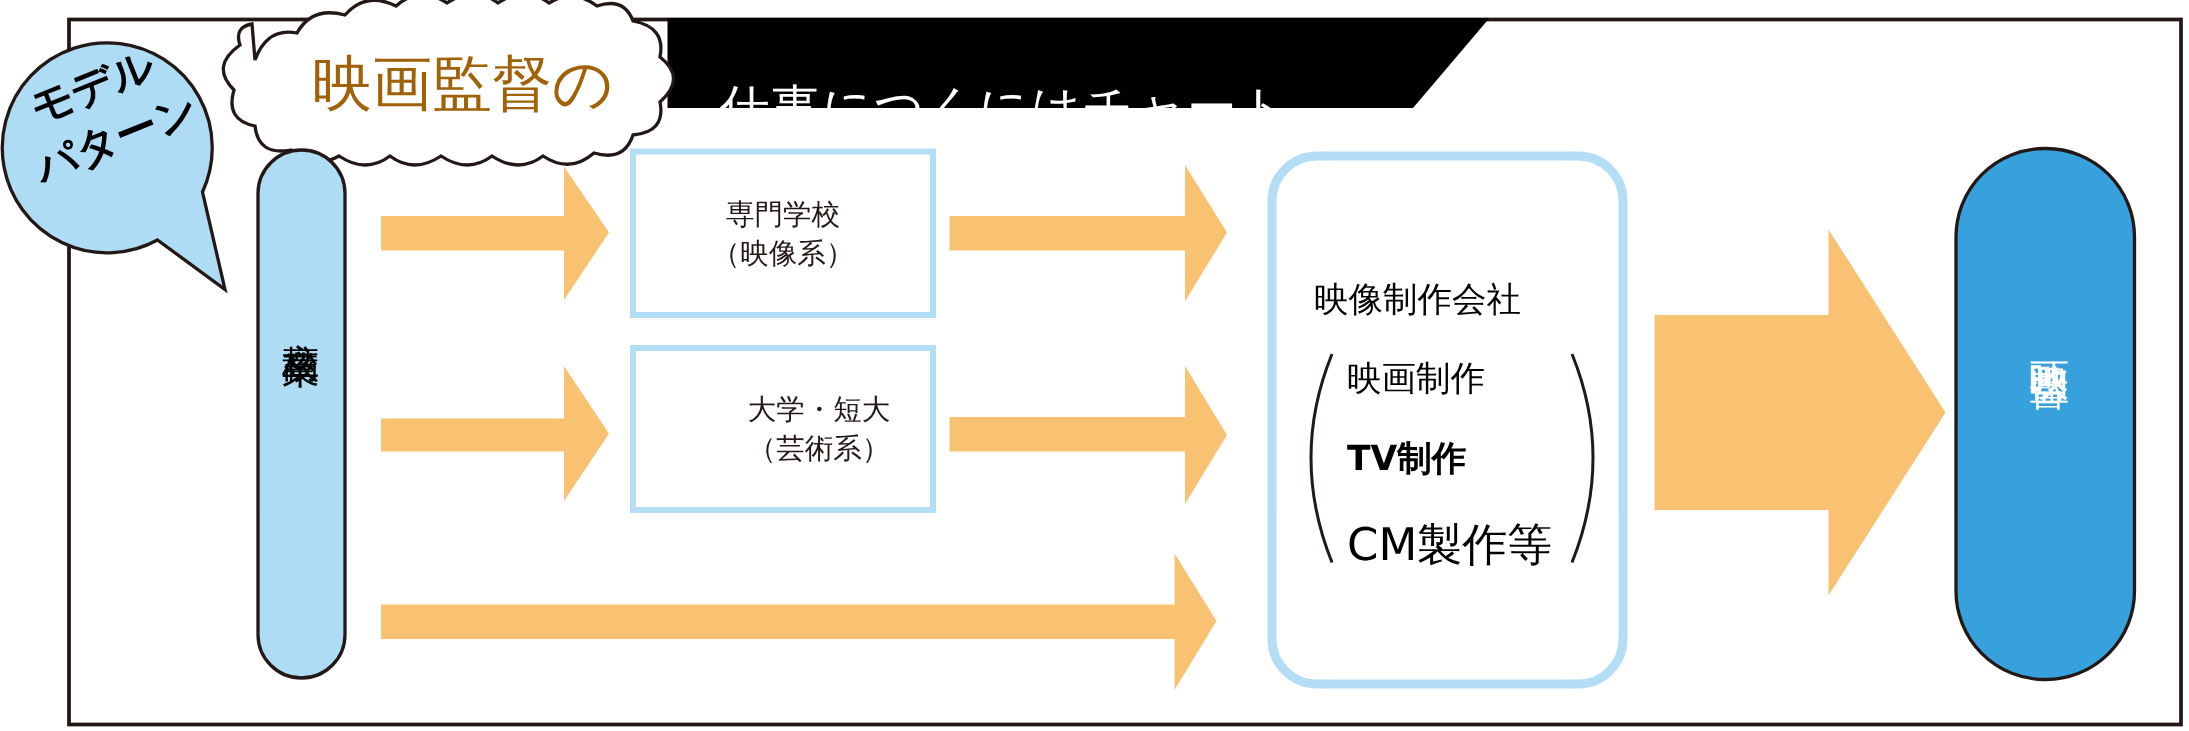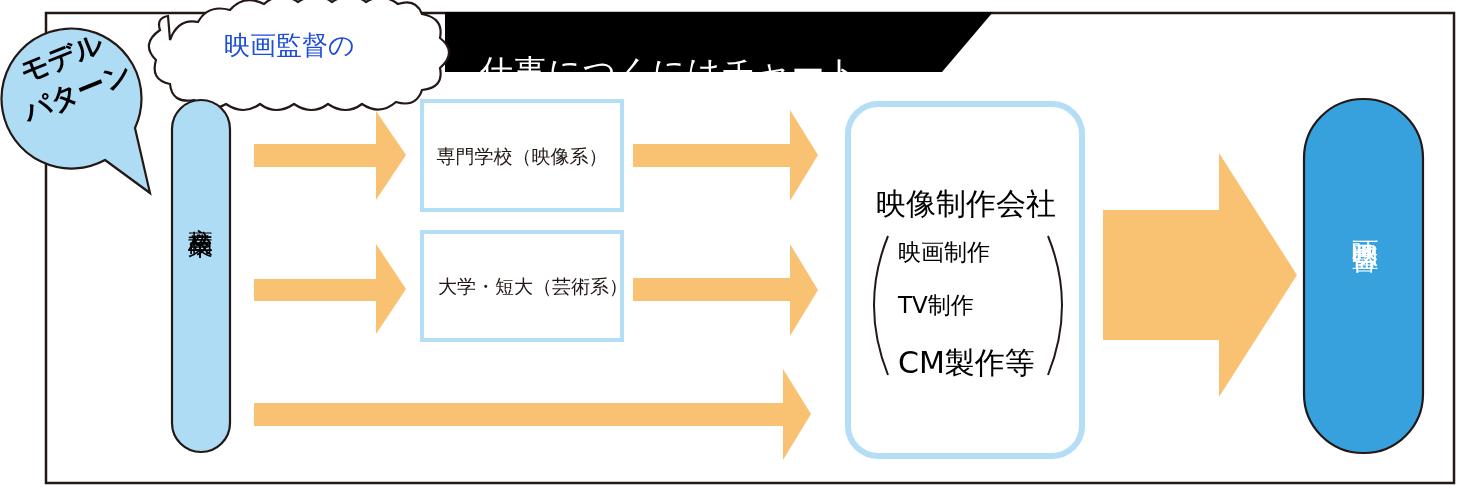--- a/index.html
+++ b/index.html
@@ -1,21 +1,21 @@
 <!DOCTYPE html>
 <html><head>
 <meta charset="utf-8">
 <style>
   html, body { margin: 0; padding: 0; background: #ffffff; }
   body { width: 1459px; height: 487px; position: relative; overflow: hidden;
          font-family: "DejaVu Sans", sans-serif; color: #231815; }
   .abs { position: absolute; }
   svg.shapes { position: absolute; left: 0; top: 0; }
   .txt { position: absolute; white-space: nowrap; }
-  .box-text { display: flex; flex-direction: row; align-items: center; justify-content: center;
+  .box-text { display: flex; flex-direction: column; align-items: center; justify-content: center;
               font-size: 19px; line-height: 26px; text-align: center; }
   .vert { writing-mode: vertical-rl; text-orientation: upright; letter-spacing: 2px; }
 </style>
 </head>
 <body>
 
 <svg class="shapes" width="1459" height="487" viewBox="0 0 1459 487">
 
   <rect x="46" y="13" width="1408" height="470" fill="#fff" stroke="#231815" stroke-width="2.5"></rect>
 
@@ -49,34 +49,34 @@
 
   <path d="M888,236 Q860,305 888,375" fill="none" stroke="#231815" stroke-width="2"></path>
   <path d="M1048,236 Q1076,305 1048,375" fill="none" stroke="#231815" stroke-width="2"></path>
 </svg>
 
 <div class="txt" style="left:18px; top:35px; width:130px; transform: rotate(-22deg); transform-origin: 60px 50px; font-weight:bold; font-size:28px; line-height:38px; color:#000;">
   <div style="padding-left:12px;">モデル</div>
   <div>パターン</div>
 </div>
 
-<div class="txt" style="left:224px; top:28px; font-size:26px; color:#1d4ed8;">映画監督の</div>
+<div class="txt" style="left:208px; top:28px; font-size:40px; color:#a16207;">映画監督の</div>
 
 <div class="txt" style="left:480px; top:18px; font-size:33px; color:#fff; letter-spacing:1px;margin-top:32px;">仕事につくにはチャート</div>
 
 <div class="txt vert" style="left:184px; top:208px; font-size:25px; color:#000;">高校卒業</div>
 
 <div class="abs box-text" style="left:424px; top:103px; width:196px; height:105px;">
   <div>専門学校</div>
   <div>（映像系）</div>
 </div>
 
-<div class="abs box-text" style="left:435px; top:234px; width:196px; height:104px;">
+<div class="abs box-text" style="left:448px; top:234px; width:196px; height:104px;">
   <div>大学・短大</div>
   <div>（芸術系）</div>
 </div>
 
-<div class="txt" style="left:876px; top:184px; font-size:30px; color:#000;">映像制作会社</div>
+<div class="txt" style="left:876px; top:184px; font-size:23px; color:#000;">映像制作会社</div>
 <div class="txt" style="left:898px; top:237px; font-size:23px; color:#000;">映画制作</div>
-<div class="txt" style="left:898px; top:290px; font-size:23px; color:#000;">TV制作</div>
+<div class="txt" style="left:898px; top:290px; font-size:23px; color:#000;font-weight:bold;">TV制作</div>
 <div class="txt" style="left:898px; top:343px; font-size:30px; color:#000;">CM製作等</div>
 
 <div class="txt vert" style="left:1347px; top:218px; font-size:27px; color:#fff;">映画監督</div>
 
 </body></html>

